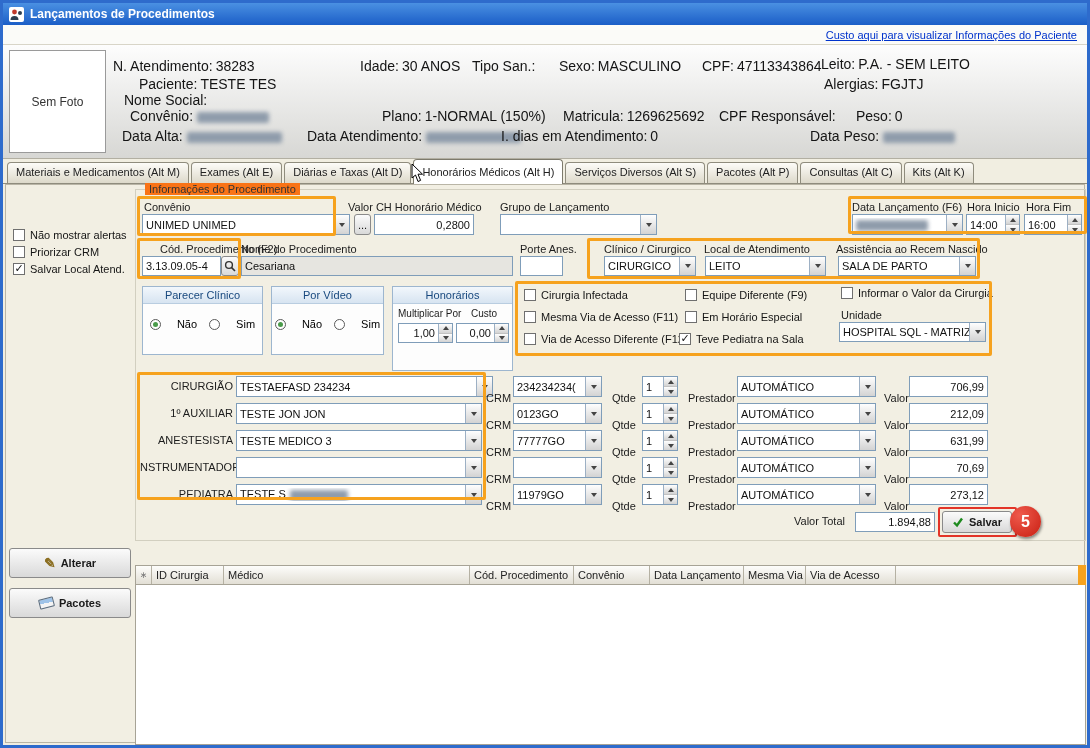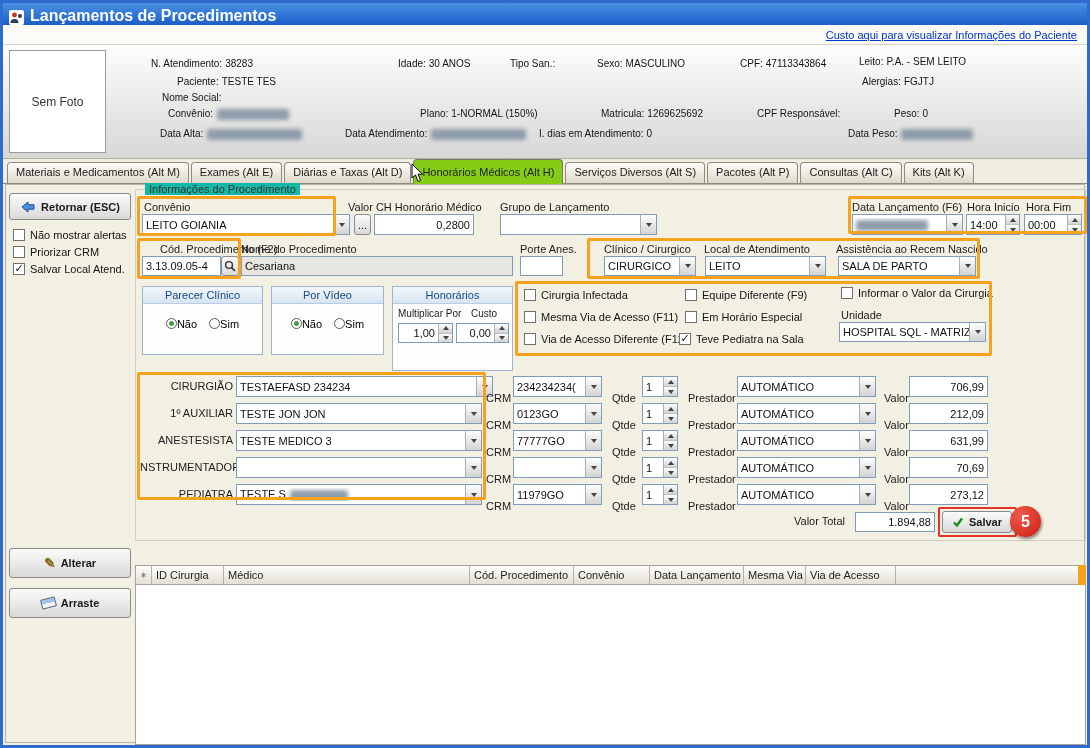--- a/index.html
+++ b/index.html
@@ -4,46 +4,46 @@
 <style>
   * { margin:0; padding:0; box-sizing:border-box; }
   html,body { font-family:"Liberation Sans", sans-serif; }
   body { background:#6b6b6b; }
   .window { position:relative; width:1090px; height:748px; background:#f1eee1;
             border:3px solid #2e6bcc; overflow:hidden; }
 
   
   .titlebar { position:absolute; left:0; top:0; right:0; height:22px;
               background:linear-gradient(#4a90e2,#1b5ec7); color:#fff;
-              display:flex; align-items:flex-end; gap:6px; padding:0 6px;
-              font-size:16px; font-weight:bold; }
+              display:flex; align-items:center; gap:6px; padding:0 6px;
+              font-size:12px; font-weight:bold; }
 
   
   .linkbar { position:absolute; left:0; top:22px; right:0; height:20px; background:#fbfbf8;
              border-bottom:1px solid #d8d5c8; display:flex; align-items:center; justify-content:flex-end; }
   .linkbar a { font-size:11px; color:#0033cc; text-decoration:underline; margin-right:10px; cursor:pointer; }
 
   
   .patient { position:absolute; left:0; top:42px; right:0; height:114px;
              background:linear-gradient(#fdfdfd,#d7d7d4); border-bottom:1px solid #b2afa2; }
   .photo { position:absolute; left:6px; top:5px; width:97px; height:103px; background:#fff;
            border:1px solid #9a9a9a; display:flex; align-items:center; justify-content:center;
            font-size:12px; color:#333; }
-  .pf { position:absolute; font-size:10px; color:#141414; white-space:nowrap;margin-left:38px; }
+  .pf { position:absolute; font-size:14px; color:#141414; white-space:nowrap; }
   .pf .v { margin-left:3px; }
   .blur { display:inline-block; height:11px; background:#8f9cab; filter:blur(2px);
           border-radius:2px; vertical-align:middle; margin-left:4px; }
 
   
   .tabs { position:absolute; left:0; top:156px; right:0; height:25px; display:flex;
           align-items:flex-end; padding-left:4px; border-bottom:1px solid #8f8c7d; }
   .tab { position:relative; height:21px; padding:3px 8px 0; margin-right:2px; font-size:11px;
          color:#222; background:linear-gradient(#fdfcf8,#ddd9ca); border:1px solid #8f8c7d;
          border-bottom:none; border-radius:4px 4px 0 0; white-space:nowrap; cursor:pointer; }
-  .tab.active { height:25px; padding-top:6px; background:#84cc16; z-index:3; margin-bottom:-1px;
+  .tab.active { height:25px; padding-top:6px; background:#ffffff; z-index:3; margin-bottom:-1px;
                 border-color:#7d7a6c; }
 
   .tabpage { position:absolute; left:2px; top:181px; right:2px; bottom:2px;
              border:1px solid #b9b5a6; background:#f2efe3; }
 
   
   .lbl { position:absolute; font-size:11px; color:#1c1c1c; white-space:nowrap; }
   .fld { position:absolute; height:21px; background:#fff; border:1px solid #7f9db9;
          font-size:11px; color:#111; display:flex; align-items:center; overflow:hidden; }
   .fld .txt { flex:1; padding:0 3px; white-space:nowrap; overflow:hidden; }
@@ -64,21 +64,21 @@
   .btn3d { position:absolute; display:flex; align-items:center; justify-content:center; gap:5px;
            background:linear-gradient(#fbfbfb,#d9d9d9); border:1px solid #8a8a8a; border-radius:3px;
            font-size:11px; color:#1a1a1a; cursor:pointer; }
 
   .cb { position:absolute; display:flex; align-items:center; gap:5px; font-size:11px; color:#151515;
         white-space:nowrap; cursor:pointer; }
   .cb .box { width:12px; height:12px; flex:none; background:#fff; border:1px solid #6f6f6f;
              display:flex; align-items:center; justify-content:center; }
   .box.check::after { content:"✓"; font-size:11px; color:#111; margin-top:-2px; }
 
-  .radio { display:flex; align-items:flex-start; gap:0; font-size:11px; cursor:pointer; }
+  .radio { display:flex; align-items:flex-end; gap:16px; font-size:11px; cursor:pointer; }
   .circle { width:11px; height:11px; flex:none; border:1px solid #5a5a5a; border-radius:50%;
             background:#fff; position:relative; }
   .circle.dot::after { content:""; position:absolute; inset:2px; border-radius:50%; background:#4b9b4b; }
 
   .gbox { position:absolute; border:1px solid #9db6cf; background:#fdfdfd; }
   .gtitle { height:17px; background:linear-gradient(#f2f7fc,#d7e4f1); border-bottom:1px solid #b9cde0;
             color:#17487e; font-size:11px; text-align:center; line-height:16px; }
 
   
   .hl { position:absolute; border:3px solid #f6a21e; border-radius:2px; pointer-events:none; z-index:50; }
@@ -98,21 +98,21 @@
         display:flex; align-items:center; padding:0 4px; white-space:nowrap; overflow:hidden; cursor:pointer; }
   .gridbody { position:absolute; left:132px; top:582px; width:951px; height:160px;
               background:#fff; border:1px solid #a7a396; border-top:none; }
 
   .staffrow { position:absolute; left:134px; width:851px; height:21px; }
   .rolelbl { position:absolute; left:0; top:0; width:96px; text-align:right; font-size:11px;
              line-height:21px; color:#1c1c1c; white-space:nowrap; }
   .inlbl { position:absolute; top:16px; font-size:11px; color:#1c1c1c; }
 
   .cursor { position:absolute; z-index:100; pointer-events:none; }
-  .grouptitle { position:absolute; font-size:11px; color:#333; background:#14b8a6; padding:0 4px; z-index:2; }
+  .grouptitle { position:absolute; font-size:11px; color:#333; background:#f97316; padding:0 4px; z-index:2; }
   .groupframe { position:absolute; border:1px solid #d2cfc0; }
   .eraser { width:15px; height:10px; border:1px solid #5b6c7d; border-radius:1px;
             background:linear-gradient(180deg,#9fc3e8 50%,#f4f4f4 50%); transform:rotate(-14deg); }
 </style>
 </head>
 <body>
 
 <div class="window">
 
   <div class="titlebar">
@@ -159,60 +159,54 @@
     <div class="tab">Diárias e Taxas (Alt D)</div>
     <div class="tab active">Honorários Médicos (Alt H)</div>
     <div class="tab">Serviços Diversos (Alt S)</div>
     <div class="tab">Pacotes (Alt P)</div>
     <div class="tab">Consultas (Alt C)</div>
     <div class="tab">Kits (Alt K)</div>
   </div>
 
   <div class="tabpage"></div>
 
-  <div class="btn3d" style="left:6px;top:190px;width:122px;height:27px;font-weight:bold">
-    <svg width="16" height="12">
-      <path d="M8,1 L2,6 L8,11 L8,8.2 L14,8.2 L14,3.8 L8,3.8 Z" fill="#4d8fe0" stroke="#1c4f9c"></path>
-    </svg>
-    <span>Retornar (ESC)</span>
-  </div>
   <label class="cb" style="left:10px;top:226px">
     <span class="box"></span>
     <span>Não mostrar alertas</span>
   </label>
   <label class="cb" style="left:10px;top:243px">
     <span class="box"></span>
     <span>Priorizar CRM</span>
   </label>
   <label class="cb" style="left:10px;top:260px">
     <span class="box check"></span>
     <span>Salvar Local Atend.</span>
   </label>
 
   <div class="btn3d" style="left:6px;top:545px;width:122px;height:30px;font-weight:bold">
     <span style="font-size:14px;color:#8a6d1f">✎</span>
     <span>Alterar</span>
   </div>
   <div class="btn3d" style="left:6px;top:585px;width:122px;height:30px;font-weight:bold">
     <span class="eraser"></span>
-    <span>Arraste</span>
+    <span>Pacotes</span>
   </div>
 
   <div class="groupframe" style="left:132px;top:186px;width:951px;height:352px"></div>
   <span class="grouptitle" style="left:142px;top:180px">Informações do Procedimento</span>
 
   <span class="lbl" style="left:141px;top:198px">Convênio</span>
   <span class="lbl" style="left:345px;top:198px">Valor CH Honorário Médico</span>
   <span class="lbl" style="left:497px;top:198px">Grupo de Lançamento</span>
   <span class="lbl" style="left:849px;top:198px">Data Lançamento (F6)</span>
   <span class="lbl" style="left:964px;top:198px">Hora Inicio</span>
   <span class="lbl" style="left:1023px;top:198px">Hora Fim</span>
 
   <div class="fld" style="left:139px;top:211px;width:208px">
-    <span class="txt">LEITO GOIANIA</span>
+    <span class="txt">UNIMED UNIMED</span>
     <span class="cbtn">
         <span class="arr"></span>
       </span>
   </div>
   <div class="btn3d" style="left:351px;top:211px;width:17px;height:21px">
     <span>...</span>
   </div>
   <div class="fld r" style="left:371px;top:211px;width:100px">
     <span class="txt">0,2800</span>
   </div>
@@ -233,21 +227,21 @@
     <span class="spbtns">
         <i>
           <span class="sp-u"></span>
         </i>
         <i>
           <span class="sp-d"></span>
         </i>
       </span>
   </div>
   <div class="fld" style="left:1021px;top:211px;width:58px">
-    <span class="txt">00:00</span>
+    <span class="txt">16:00</span>
     <span class="spbtns">
         <i>
           <span class="sp-u"></span>
         </i>
         <i>
           <span class="sp-d"></span>
         </i>
       </span>
   </div>
 

